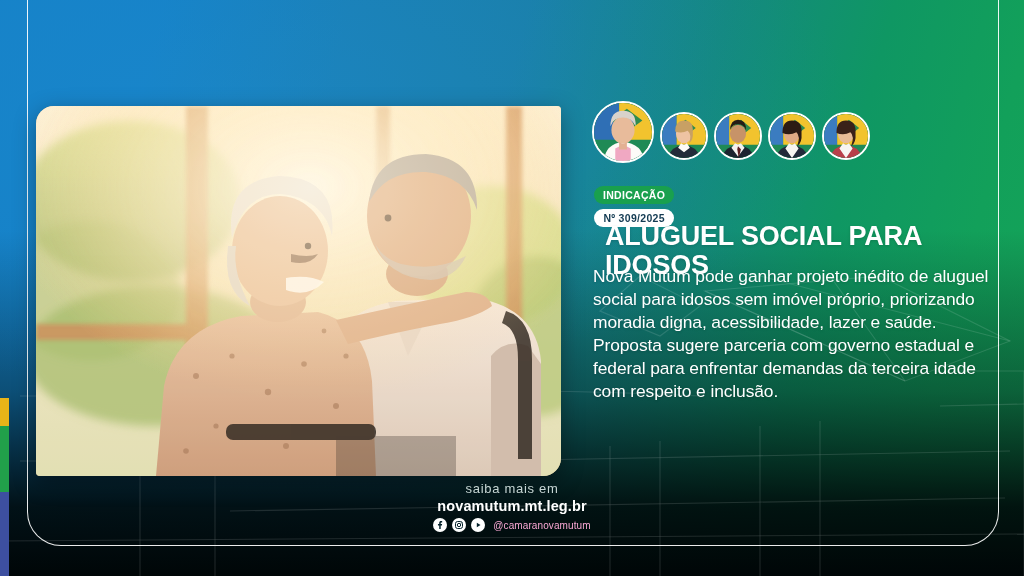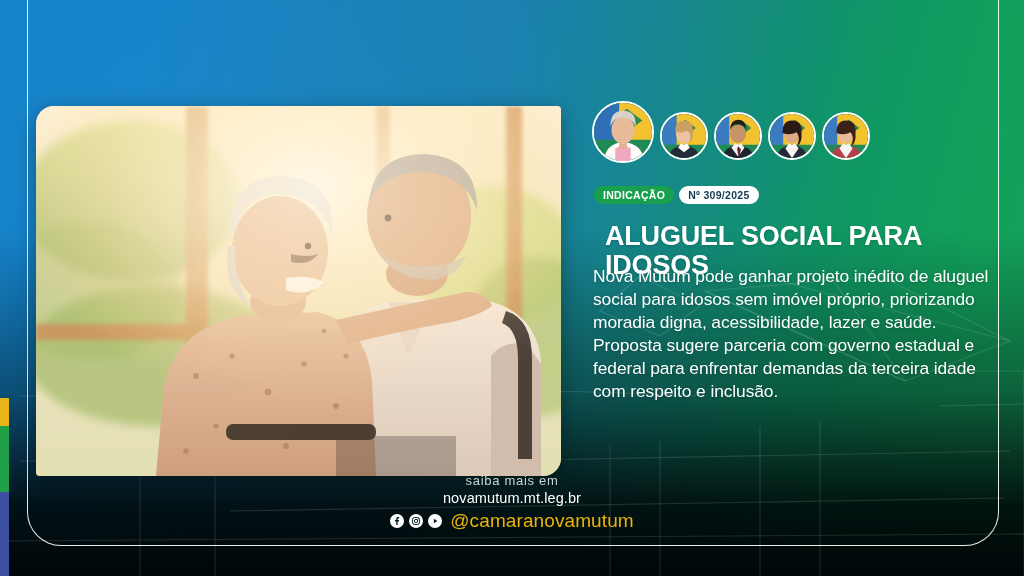--- a/index.html
+++ b/index.html
@@ -129,20 +129,21 @@
   .avatar svg { display:block; width:100%; height:100%; }
 
   
   .badges {
     position: absolute;
     left: 594px;
     top: 186px;
     display: flex;
     align-items: center;
     gap: 5px;
+    flex-direction: column;
   }
   .badge {
     font-weight: bold;
     font-size: 10.5px;
     letter-spacing: .3px;
     padding: 3.5px 9px 4px;
     border-radius: 11px;
     line-height: 1;
     white-space: nowrap;
   }
@@ -185,40 +186,40 @@
     color: #dfe9e7;
   }
   .footer-pre {
     font-size: 13px;
     letter-spacing: .7px;
     color: #c7d6d4;
     line-height: 1.25;
   }
   .footer-site {
     font-size: 14.5px;
-    font-weight: normal;
+    font-weight: bold;
     color: #ffffff;
     letter-spacing: .1px;
     line-height: 1.3;
   }
   .footer-social {
     margin-top: 2px;
     display: flex;
     align-items: center;
     justify-content: center;
     gap: 5px;
   }
   .soc {
     width: 14px; height: 14px;
     flex: none;
     display: block;
   }
   .footer-handle {
-    font-size: 19px;
-    color: #eab308;
+    font-size: 10px;
+    color: #f9a8d4;
     letter-spacing: .1px;
     margin-left: 3px;
   }
 
   
 </style>
 </head>
 <body>
 
 <div id="poster">

